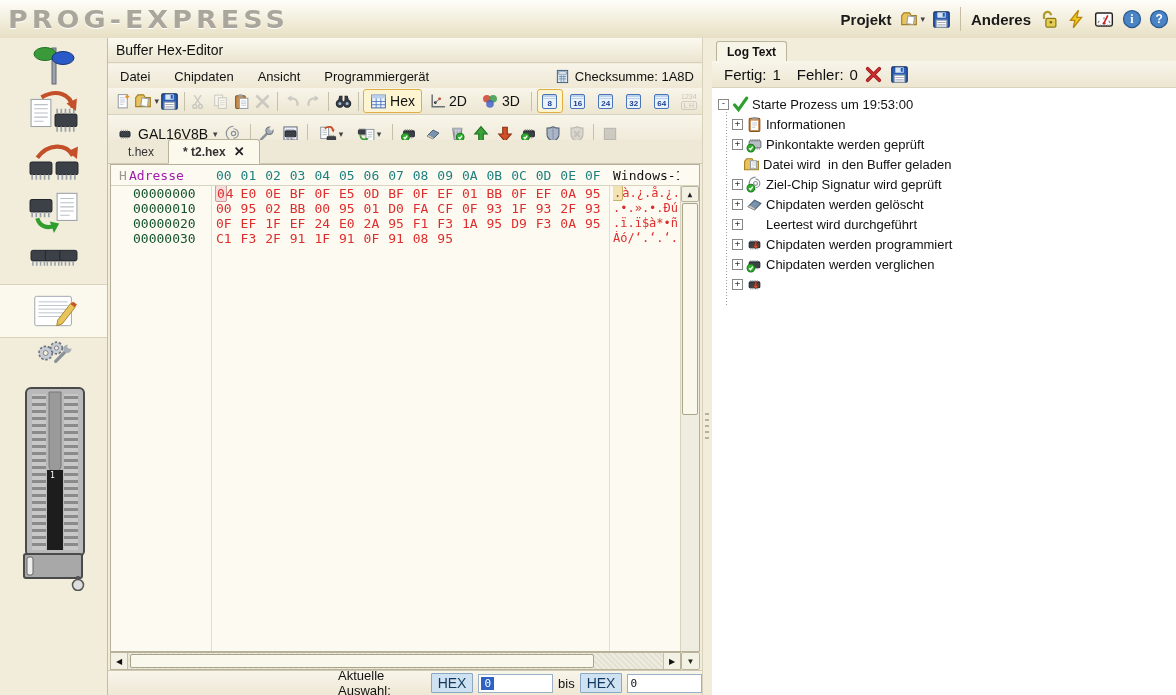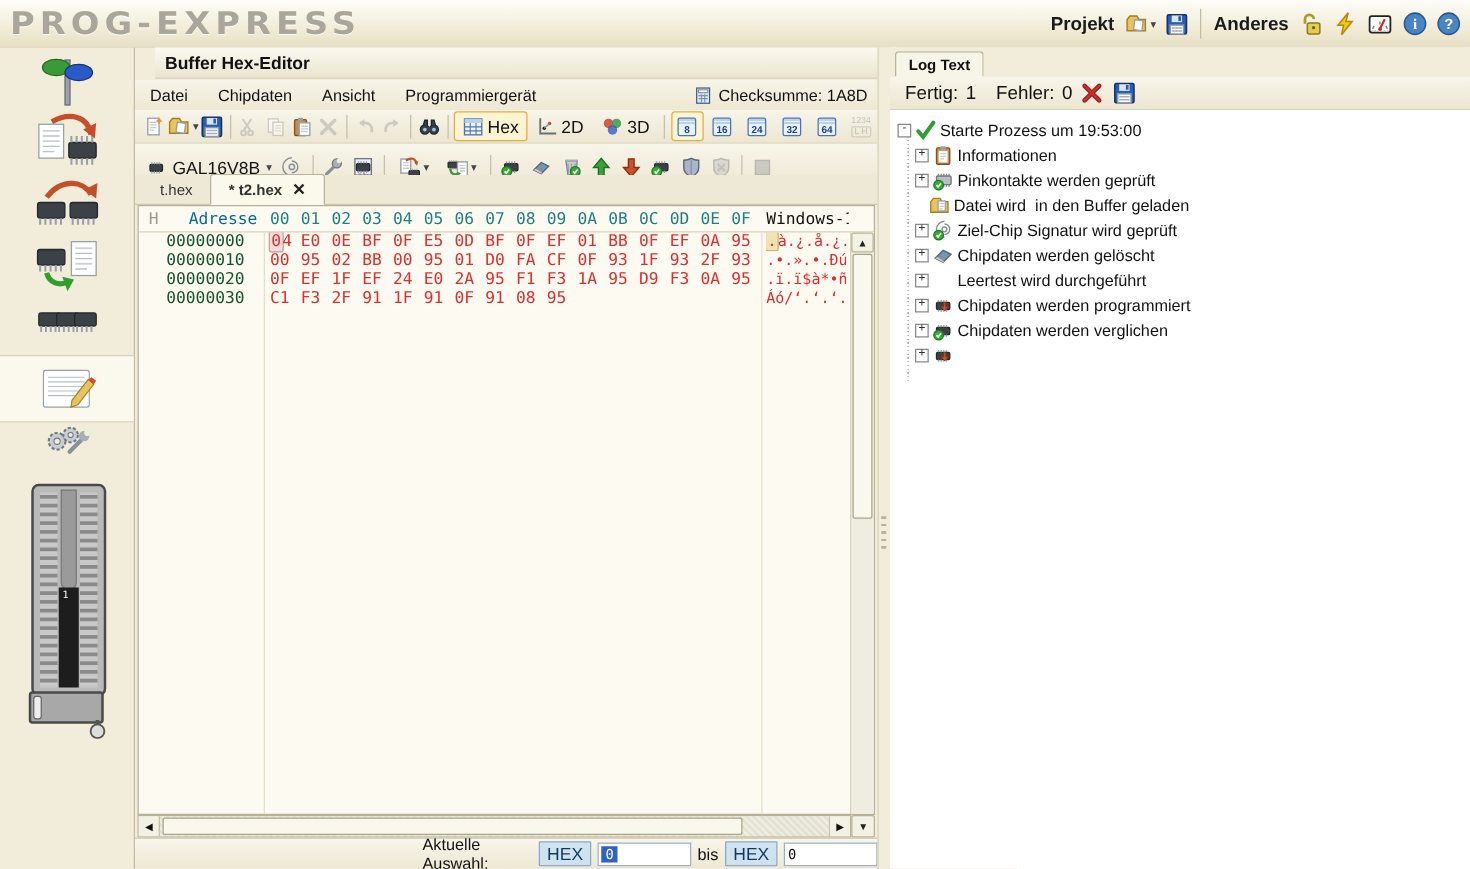--- a/index.html
+++ b/index.html
@@ -23,23 +23,23 @@
   #topbar{justify-content:space-between}
   #topbar .spacer{flex:1}
   .tbtn{display:inline-flex;align-items:center;justify-content:center;cursor:default;padding:1px}
   
   #sidebar{position:absolute;left:0;top:38px;width:107px;height:657px;
            background:#f1edda;border-right:1px solid #c4bda4}
   .sbitem{position:absolute;left:0;width:107px;display:flex;align-items:center;justify-content:center}
   .sbitem.sel{background:#fbf9ee;border-top:1px solid #d8d2bc;border-bottom:1px solid #d8d2bc}
   
   #main{position:absolute;left:108px;top:38px;width:594px;height:657px;background:#f1edda}
-  .m-title{position:absolute;left:16px;top:0;width:100%;height:25px;
+  .m-title{position:absolute;left:0;top:0;width:100%;height:25px;
            background:linear-gradient(#fbf9f0,#ebe5d0);border-bottom:1px solid #d6d0ba;
-           font-weight:bold;font-size:14px;display:flex;align-items:center;padding-left:8px;box-sizing:border-box}
+           font-weight:normal;font-size:14px;display:flex;align-items:center;padding-left:8px;box-sizing:border-box}
   .m-menu{position:absolute;left:0;top:26px;width:100%;height:24px;display:flex;align-items:center;
           font-size:13px;background:linear-gradient(#f7f4e8,#eee8d4)}
   .m-menu .mi{padding:3px 12px;cursor:default}
   .m-menu .chks{margin-left:auto;display:flex;align-items:center;gap:5px;padding-right:8px;font-size:13px}
   .m-tb{position:absolute;left:0;width:100%;display:flex;align-items:center;
         background:linear-gradient(#f8f5ea,#ece6d1);border-bottom:1px solid #d9d3bd;padding-left:4px;box-sizing:border-box}
   #tb1{top:50px;height:27px}
   #tb2{top:77px;height:38px}
   .tbtn24{width:24px;height:22px;display:inline-flex;align-items:center;justify-content:center;border-radius:3px}
   .sep{width:1px;height:19px;background:#c6c0a8;margin:0 4px}
@@ -61,21 +61,21 @@
   .tab{font-size:12px;padding:4px 14px;color:#333}
   .tab.active{background:#fbf8ec;border:1px solid #b9b39b;border-bottom:1px solid #fbf8ec;
               border-radius:3px 3px 0 0;font-weight:bold;display:flex;align-items:center;gap:8px;margin-bottom:-1px}
   .tabclose{font-weight:bold;font-size:13px;color:#222}
   
   .m-grid{position:absolute;left:2px;top:126px;width:590px;height:488px;background:#fdfbf1;
           border:1px solid #b6b09a;box-sizing:border-box;font-family:"DejaVu Sans Mono",monospace}
   .g-head{position:absolute;left:0;top:0;width:100%;height:20px;border-bottom:1px solid #d8d3be;
           font-size:13px;display:flex;align-items:center}
   .g-H{position:absolute;left:8px;color:#9a9a8e}
-  .g-adr{position:absolute;left:40px;color:#0369a1}
+  .g-adr{position:absolute;left:18px;color:#a21caf}
   .g-offsets{position:absolute;left:105px;display:flex}
   .g-offsets span{width:24.6px;text-align:left;color:#1f7f7f}
   .g-enc{position:absolute;left:502px;width:66px;overflow:hidden;white-space:nowrap;color:#111}
   .g-body{position:absolute;left:0;top:21px;right:19px;bottom:0;overflow:hidden}
   .hexrow{position:relative;height:15px;line-height:15px;font-size:13px;white-space:nowrap}
   .hr-adr{position:absolute;left:22px;color:#14532d}
   .hr-bytes{position:absolute;left:105px;display:flex;color:#dd2e2e}
   .hr-bytes span{width:24.6px}
   .cursor{background:#f7dcdc;border:1px solid #c7a099;border-radius:2px;padding:0 1px;margin:-1px}
   .hr-ascii{position:absolute;left:502px;width:64px;overflow:hidden;color:#dd2e2e;font-size:12px;letter-spacing:0}

